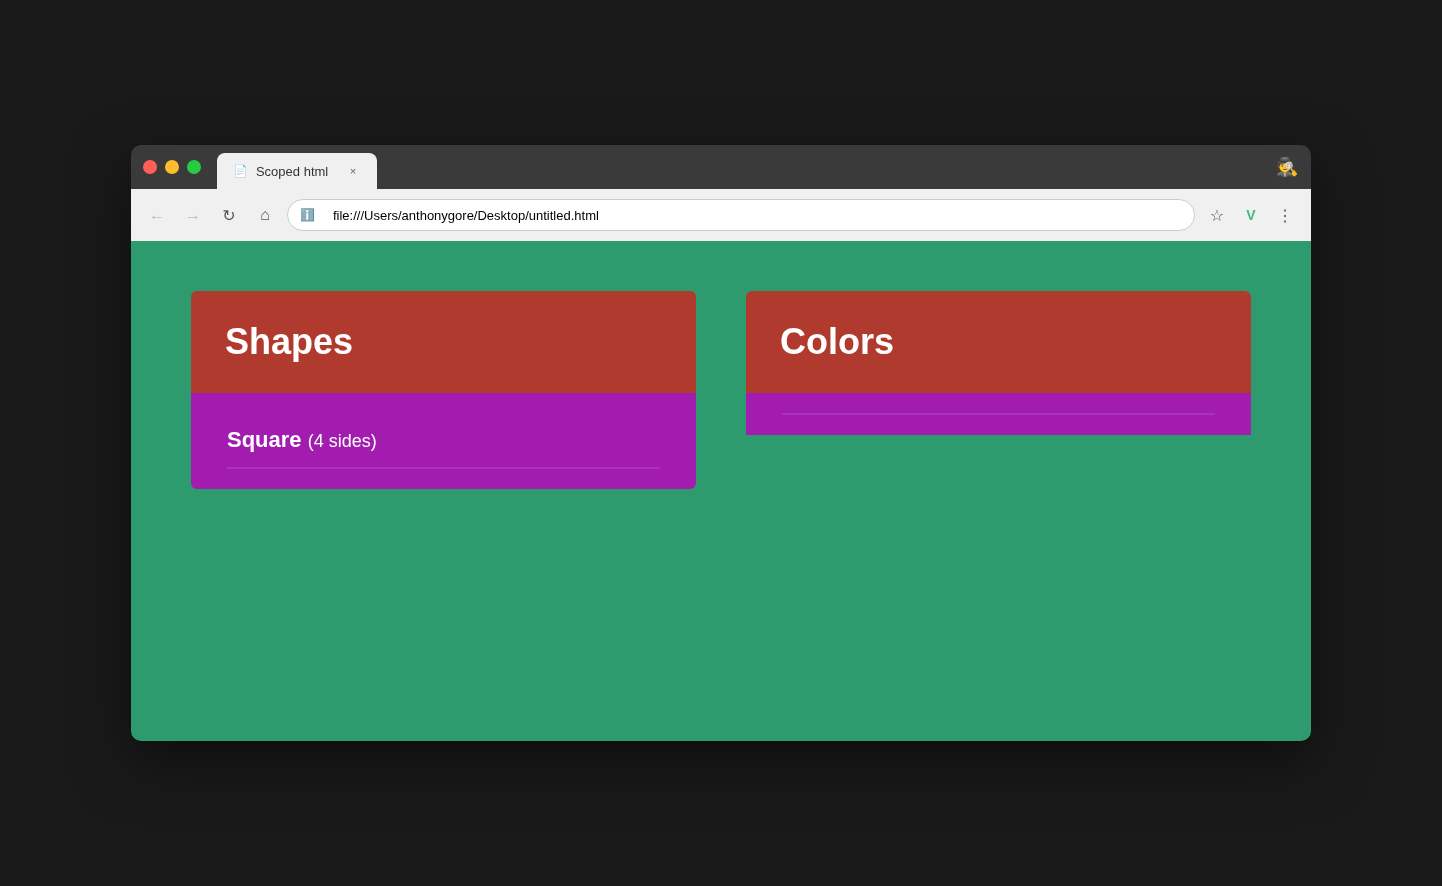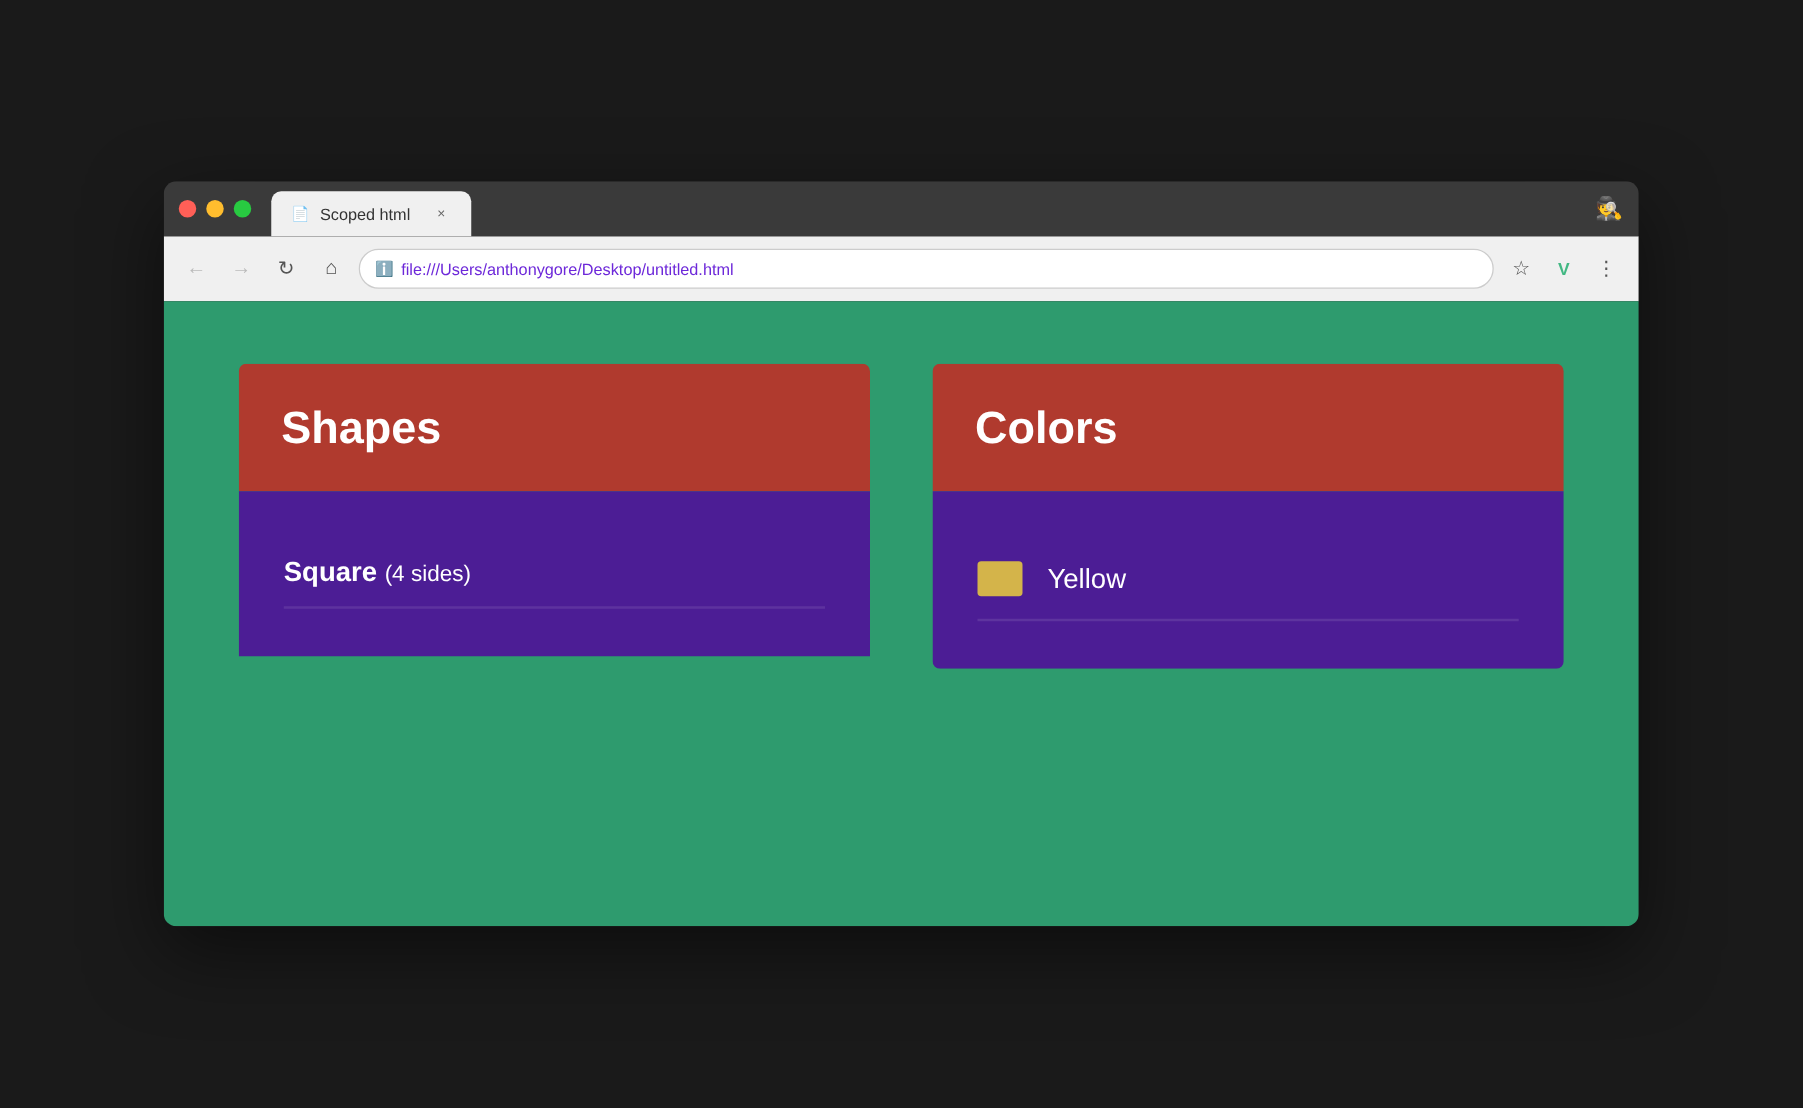--- a/index.html
+++ b/index.html
@@ -143,21 +143,22 @@
       color: #333;
     }
 
     .url-secure-icon {
       color: #555;
       font-size: 12px;
     }
 
     .url-text {
       font-size: 13px;
-      color: #6d28d9;
+      color: #000000;
+      margin-left: 12px;
     }
 
     .address-bar-actions {
       display: flex;
       align-items: center;
       gap: 6px;
     }
 
     .star-btn, .vuejs-btn, .menu-btn {
       width: 28px;
@@ -194,22 +195,22 @@
       padding: 30px 34px;
     }
 
     .card-header-title {
       color: white;
       font-size: 36px;
       font-weight: 700;
     }
 
     .card-body {
-      background: #4c1d95;
-      padding: 38px 36px;
+      background: #a21caf;
+      padding: 20px 36px;
     }
 
     
     .shape-item {
       color: white;
       font-size: 22px;
       padding: 14px 0;
     }
 
     .shape-name {
@@ -321,24 +322,20 @@
           <hr class="shape-divider">
           <hr class="shape-divider">
         </div>
       </div>
 
       <div class="card">
         <div class="card-header">
           <h2 class="card-header-title">Colors</h2>
         </div>
         <div class="card-body">
-          <div class="color-item">
-            <div class="color-swatch" style="background:#d4b44a;"></div>
-            <span class="color-name">Yellow</span>
-          </div>
           <hr class="color-divider">
           <hr class="color-divider">
         </div>
       </div>
 
     </div>
   </div>
 
 </div>
 

